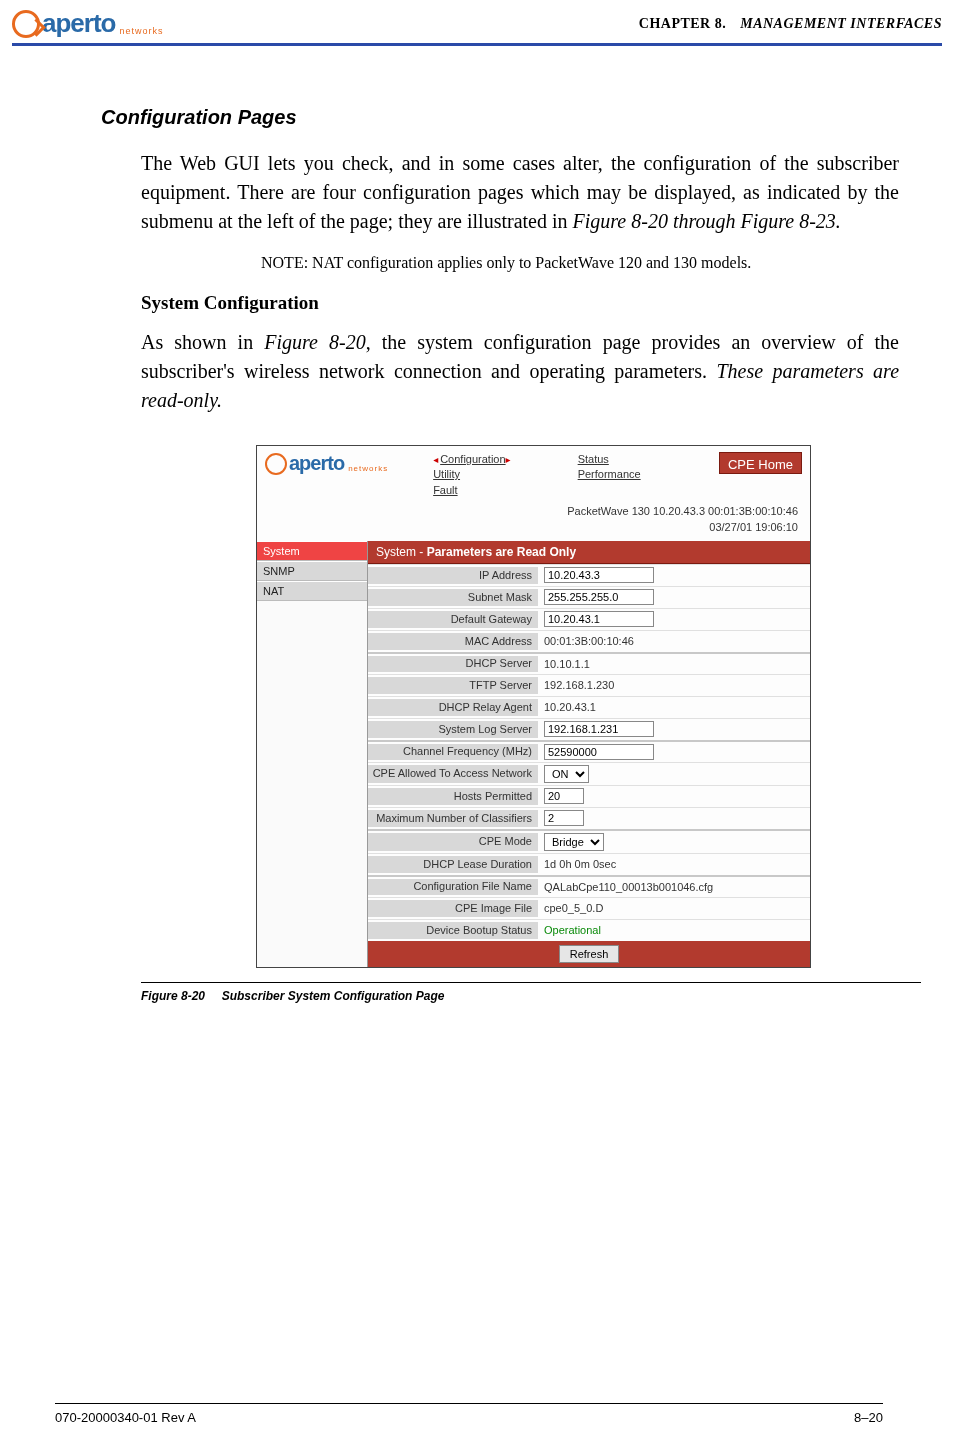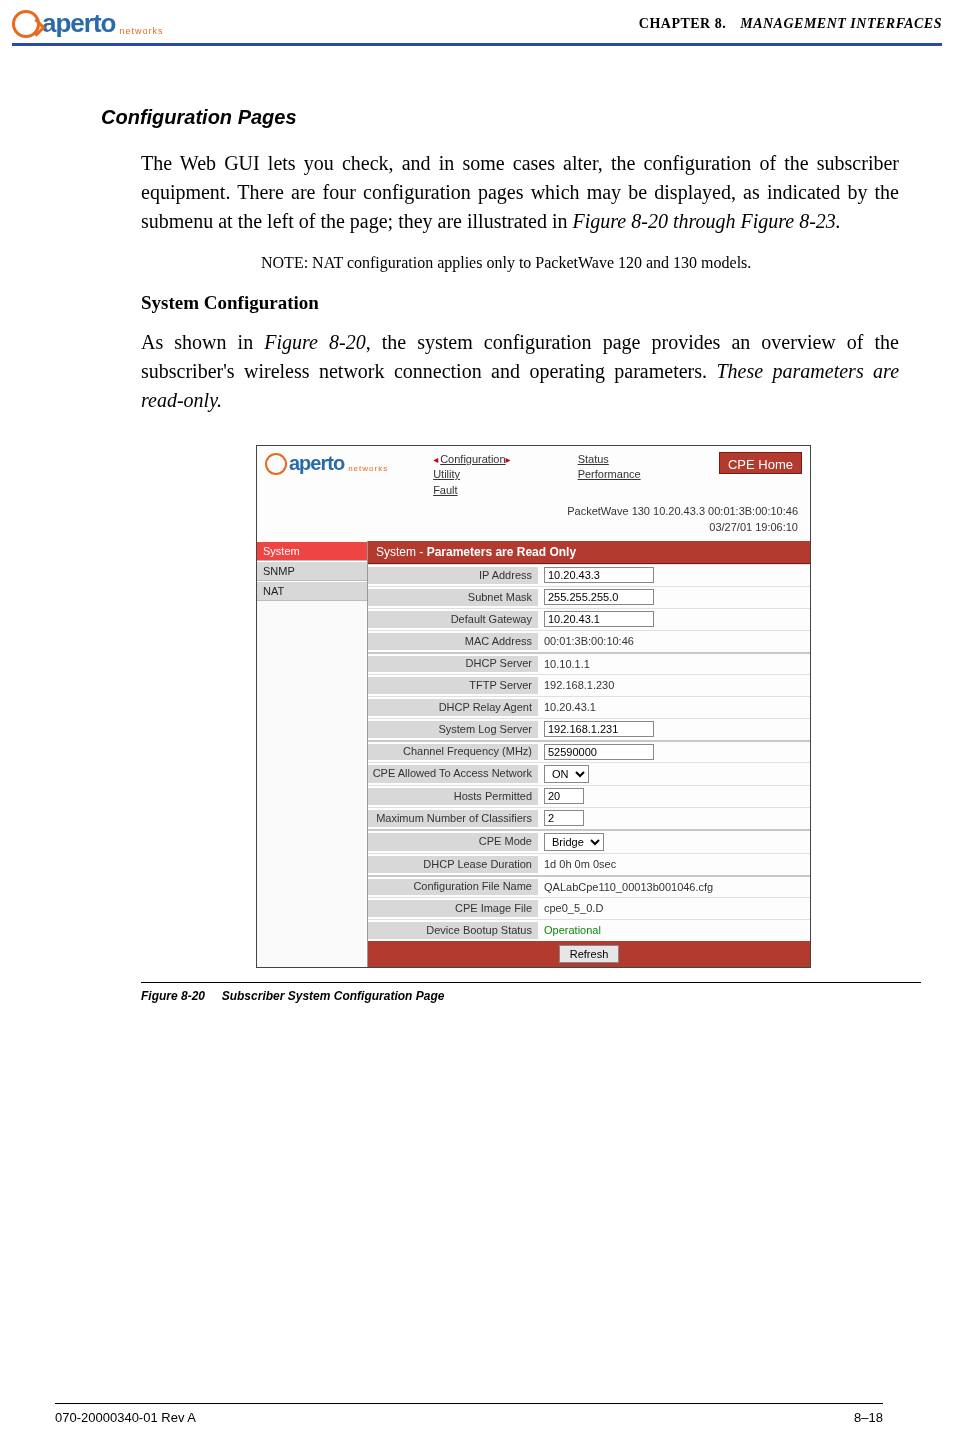--- a/index.html
+++ b/index.html
@@ -388,15 +388,15 @@
   <div class="fig-caption">
     <span>Figure 8-20</span>&nbsp;&nbsp;&nbsp;&nbsp;&nbsp;<span>Subscriber System Configuration Page</span>
   </div>
 
 </div>
 
 <div class="page-footer">
   <hr class="rule">
   <div class="row">
     <span>070-20000340-01 Rev A</span>
-    <span>8–18</span>
+    <span>8–20</span>
   </div>
 </div>
 
 </body></html>

